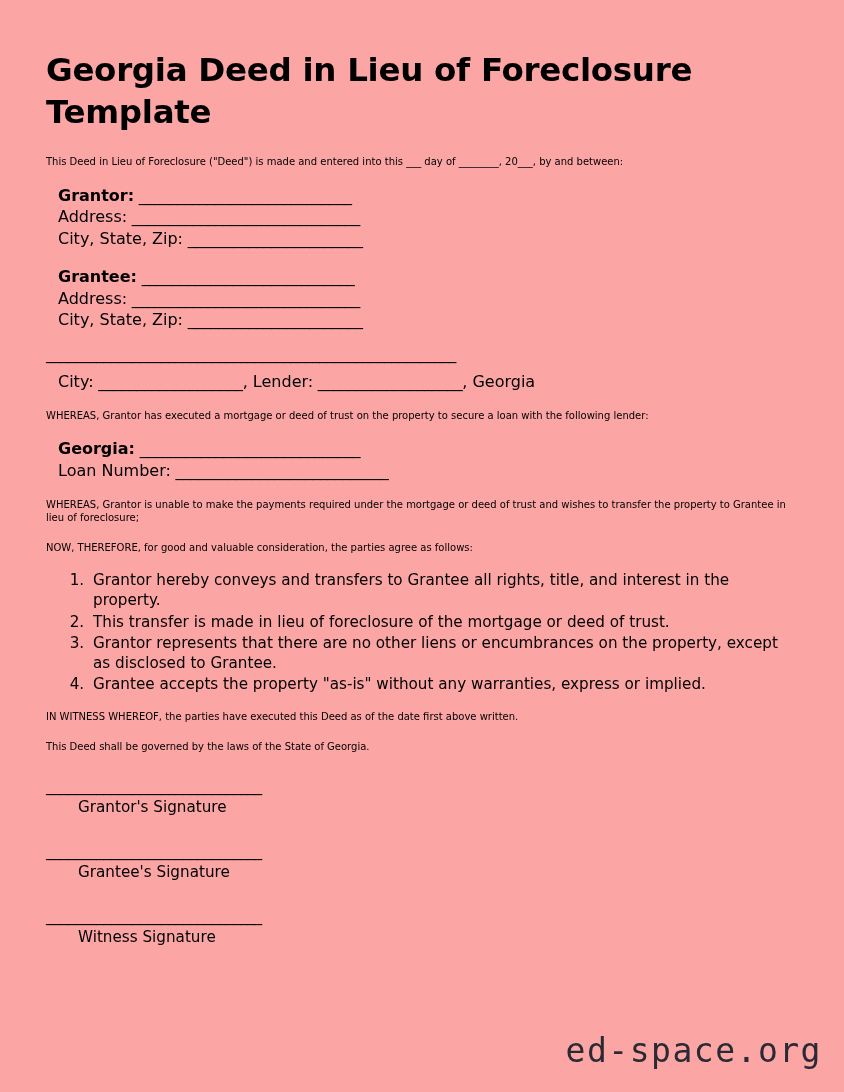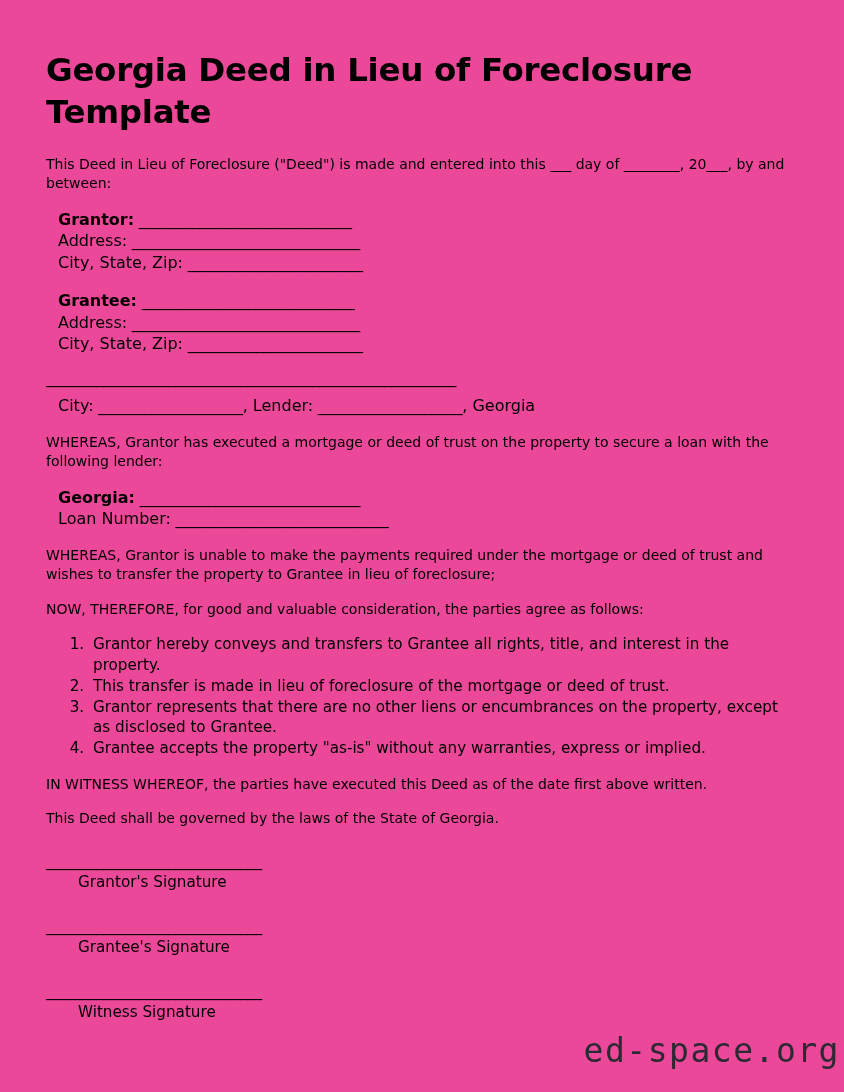--- a/index.html
+++ b/index.html
@@ -17,21 +17,21 @@
     color: #000000;
     -webkit-font-smoothing: antialiased;
   }
 
   .page {
     position: absolute;
     left: 0;
     top: 0;
     width: 844px;
     height: 1092px;
-    background: #ec4899;
+    background: #fca5a5;
   }
 
   .content {
     position: absolute;
     left: 46px;
     top: 50px;
     width: 748px;
   }
 
   h1.doc-title {
@@ -39,21 +39,21 @@
     font-size: 32.5px;
     font-weight: bold;
     line-height: 1.28;
     letter-spacing: -0.3px;
     margin: 0 0 22px 0;
     color: #000;
     max-width: 700px;
   }
 
   p.para {
-    font-size: 14px;
+    font-size: 10px;
     line-height: 1.34;
     margin: 0 0 16px 0;
     color: #000;
   }
 
   .block {
     margin: 0 0 16px 0;
   }
 
   .fline {
@@ -107,21 +107,21 @@
   .addr-blank {
     font-size: 15.2px;
     line-height: 1.0;
     letter-spacing: -0.4px;
     margin-bottom: 9px;
     white-space: nowrap;
   }
 
   .watermark {
     position: absolute;
-    right: 4px;
+    right: 22px;
     bottom: 22px;
     font-family: "DejaVu Sans Mono", "Liberation Mono", monospace;
     font-size: 33px;
     letter-spacing: 1.5px;
     color: #2a2a33;
     white-space: nowrap;
   }
 </style>
 </head>
 <body>

